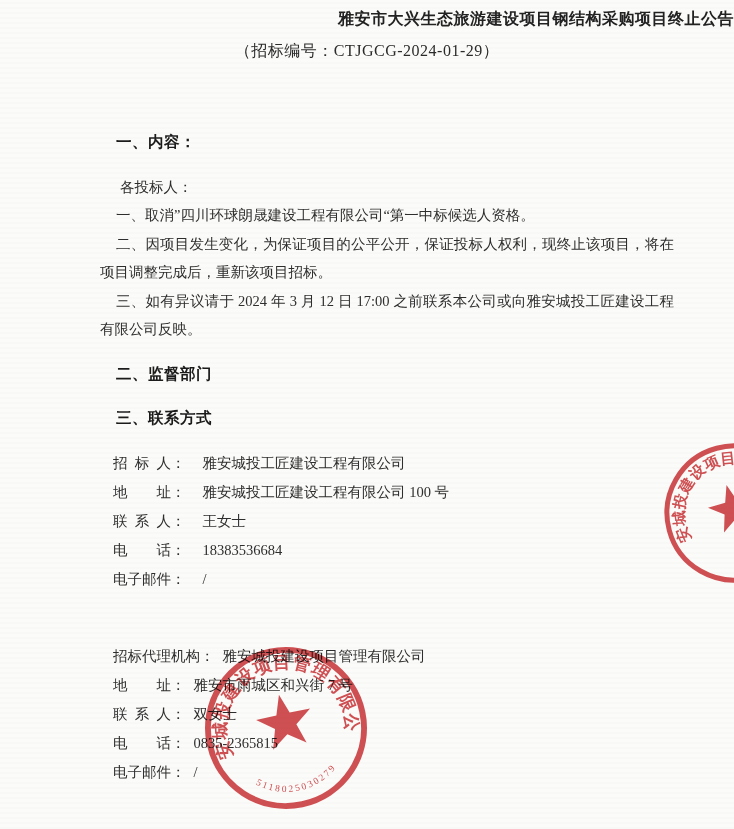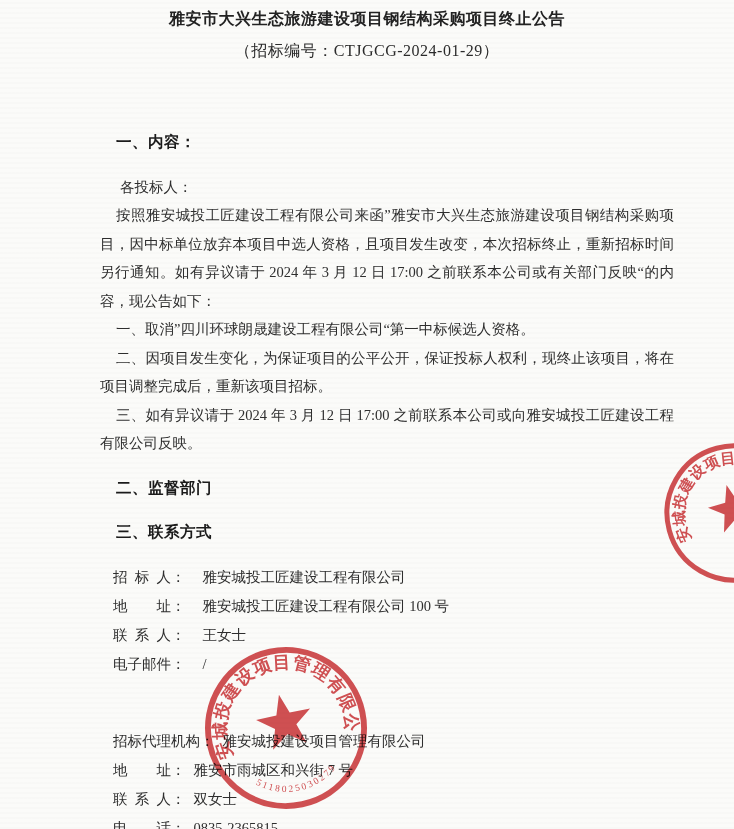--- a/index.html
+++ b/index.html
@@ -7,21 +7,21 @@
     position:relative;
     width:734px;height:829px;
     background:#fbfbf9;
     background-image:repeating-linear-gradient(0deg, rgba(0,0,0,0.012) 0 2px, rgba(0,0,0,0) 2px 5px);
     overflow:hidden;
     font-family:"Liberation Serif", serif;
     color:#2e2e2e;
   }
   .title{
     padding-top:9px;
-    text-align:center;
+    text-align:right;
     font-family:"Liberation Sans", sans-serif;
     font-weight:bold;
     font-size:16px;
     letter-spacing:0.5px;
     color:#222;
   }
   .subtitle{
     margin-top:11px;
     text-align:center;
     font-size:16px;
@@ -63,33 +63,33 @@
 <body>
 
 <div class="page">
 
   <div class="title">雅安市大兴生态旅游建设项目钢结构采购项目终止公告</div>
   <div class="subtitle">（招标编号：CTJGCG-2024-01-29）</div>
 
   <div class="body">
     <h2>一、内容：</h2>
     <p class="salute">各投标人：</p>
-    <p class="para">按照雅安城投工匠建设工程有限公司来函”雅安市大兴生态旅游建设项目钢结构采购项目，因中标单位放弃本项目中选人资格，且项目发生改变，本次招标终止，重新招标时间另行通知。如有异议请于 2024 年 3 月 12 日 17:00 之前联系本公司或有关部门反映“的内容，现公告如下：</p>
     <p class="para">一、取消”四川环球朗晟建设工程有限公司“第一中标候选人资格。</p>
     <p class="para">二、因项目发生变化，为保证项目的公平公开，保证投标人权利，现终止该项目，将在项目调整完成后，重新该项目招标。</p>
     <p class="para">三、如有异议请于 2024 年 3 月 12 日 17:00 之前联系本公司或向雅安城投工匠建设工程有限公司反映。</p>
 
     <h2>二、监督部门</h2>
 
     <h2>三、联系方式</h2>
 
     <div class="rows bidder">
       <p><span>招 标 人：</span><span class="val">雅安城投工匠建设工程有限公司</span></p>
       <p><span>地    址：</span><span class="val">雅安城投工匠建设工程有限公司 100 号</span></p>
       <p><span>联 系 人：</span><span class="val">王女士</span></p>
+      <p><span>电    话：</span><span class="val">18383536684</span></p>
       <p><span>电子邮件：</span><span class="val">/</span></p>
     </div>
 
     <div class="spacer"></div>
 
     <div class="rows agency">
       <p><span>招标代理机构：</span><span class="val">雅安城投建设项目管理有限公司</span></p>
       <p><span>地    址：</span><span class="val">雅安市雨城区和兴街 7 号</span></p>
       <p><span>联 系 人：</span><span class="val">双女士</span></p>
       <p><span>电    话：</span><span class="val">0835-2365815</span></p>

